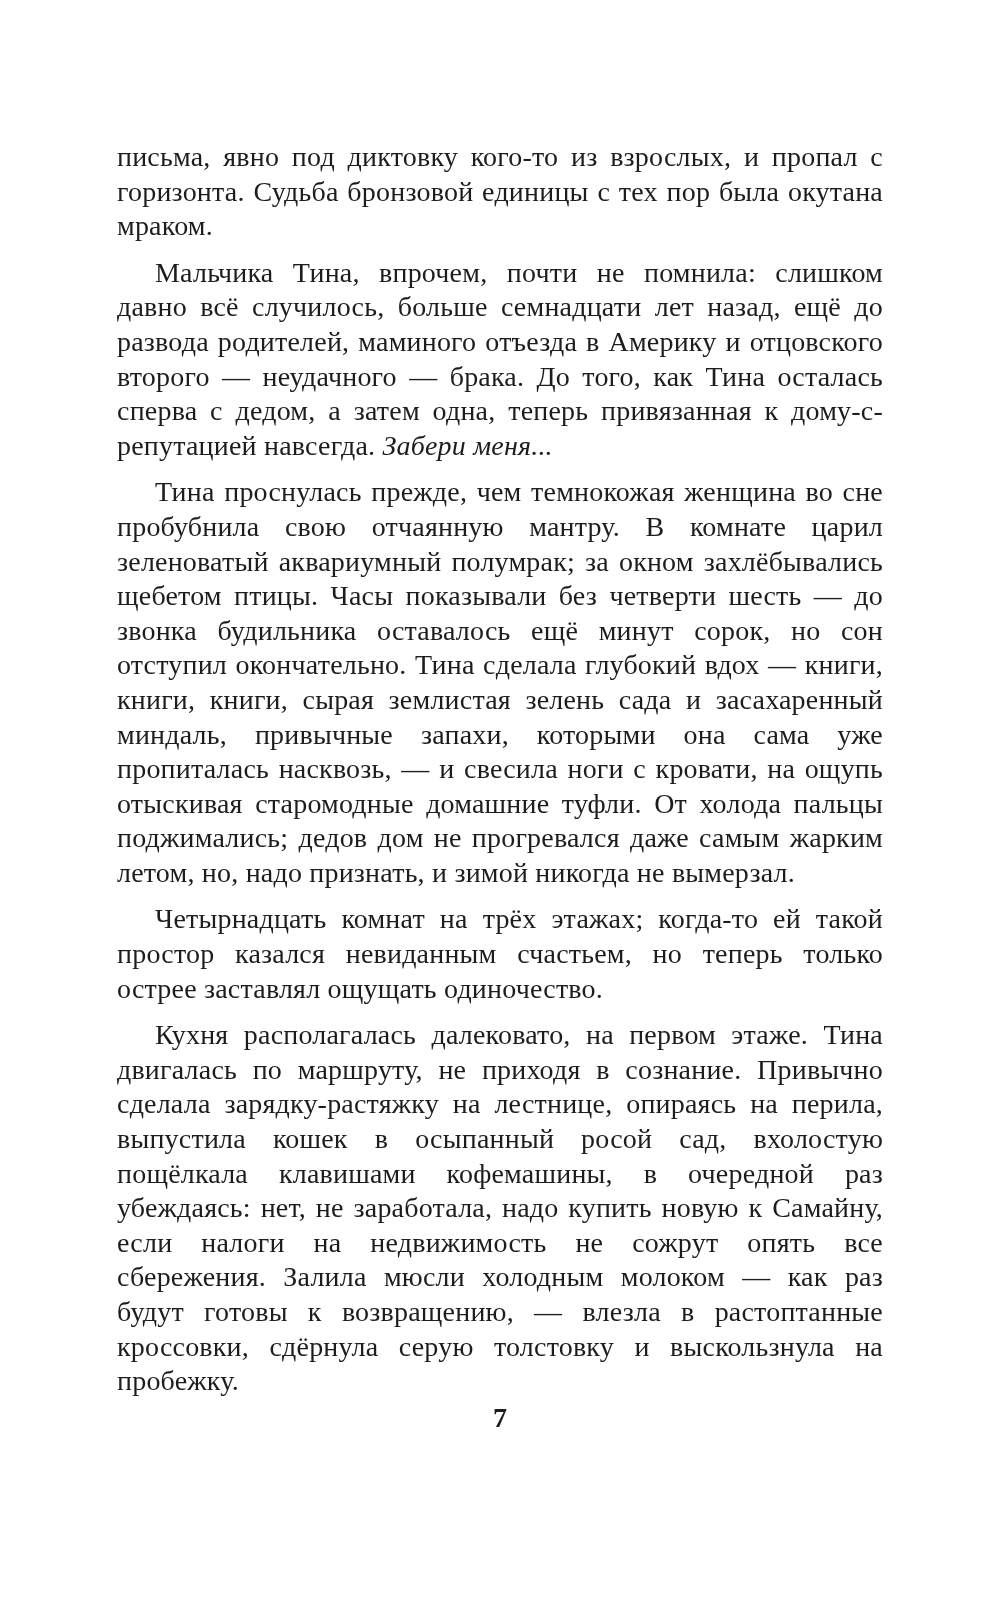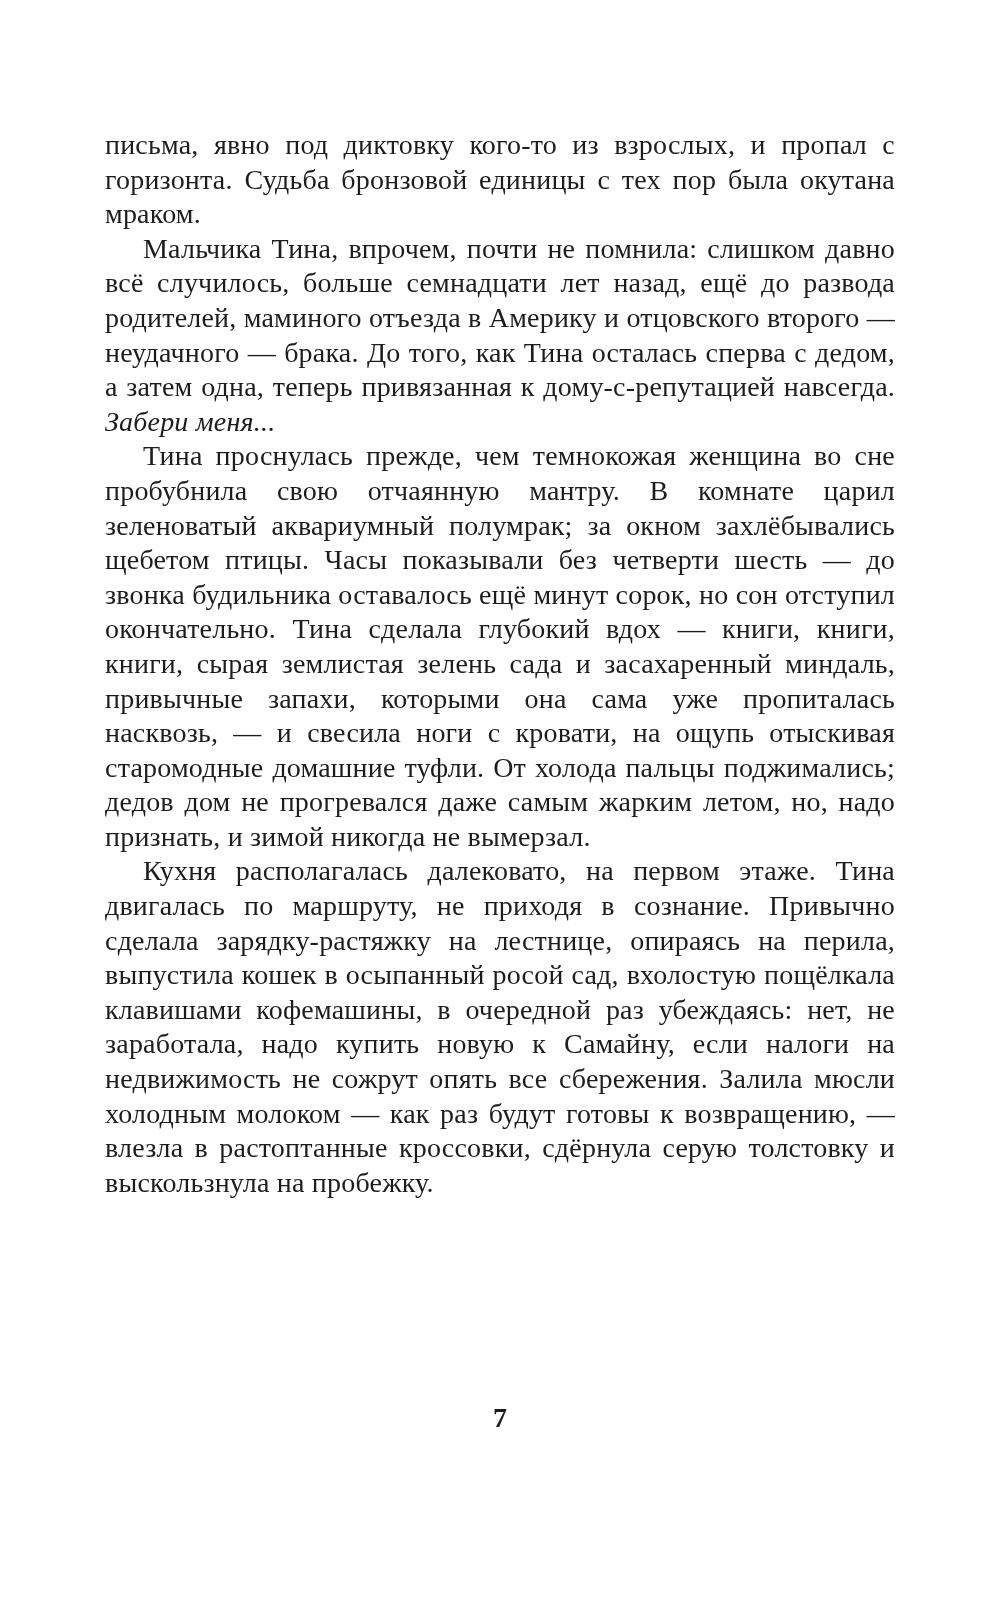--- a/index.html
+++ b/index.html
@@ -22,21 +22,21 @@
     top: 128px;
     width: 790px;
     font-size: 28px;
     line-height: 34.6px;
     text-align: justify;
     letter-spacing: 0.2px;
     hyphens: auto;
     -webkit-hyphens: auto;
   }
   .para {
-    margin: 0;
+    margin: 12px;
     padding: 0;
   }
   .para.indent {
     text-indent: 38px;
   }
   .para em {
   }
   .page-number {
     position: absolute;
     left: 0;
@@ -49,16 +49,17 @@
   }
 </style>
 </head>
 <body>
 
 <div class="page">
   <div class="text-block">
     <p class="para"><span>письма, явно под диктовку кого-то из взрослых, и пропал с горизонта. Судьба бронзовой единицы с тех пор была окутана мраком.</span></p>
     <p class="para indent"><span>Мальчика Тина, впрочем, почти не помнила: слишком давно всё случилось, больше семнадцати лет назад, ещё до развода родителей, маминого отъезда в Америку и отцовского второго — неудачного — брака. До того, как Тина осталась сперва с дедом, а затем одна, теперь привязанная к дому-с-репутацией навсегда. </span><em>Забери меня...</em></p>
     <p class="para indent"><span>Тина проснулась прежде, чем темнокожая женщина во сне пробубнила свою отчаянную мантру. В комнате царил зеленоватый аквариумный полумрак; за окном захлёбывались щебетом птицы. Часы показывали без четверти шесть — до звонка будильника оставалось ещё минут сорок, но сон отступил окончательно. Тина сделала глубокий вдох — книги, книги, книги, сырая землистая зелень сада и засахаренный миндаль, привычные запахи, которыми она сама уже пропиталась насквозь, — и свесила ноги с кровати, на ощупь отыскивая старомодные домашние туфли. От холода пальцы поджимались; дедов дом не прогревался даже самым жарким летом, но, надо признать, и зимой никогда не вымерзал.</span></p>
+    <p class="para indent"><span>Четырнадцать комнат на трёх этажах; когда-то ей такой простор казался невиданным счастьем, но теперь только острее заставлял ощущать одиночество.</span></p>
     <p class="para indent"><span>Кухня располагалась далековато, на первом этаже. Тина двигалась по маршруту, не приходя в сознание. Привычно сделала зарядку-растяжку на лестнице, опираясь на перила, выпустила кошек в осыпанный росой сад, вхолостую пощёлкала клавишами кофемашины, в очередной раз убеждаясь: нет, не заработала, надо купить новую к Самайну, если налоги на недвижимость не сожрут опять все сбережения. Залила мюсли холодным молоком — как раз будут готовы к возвращению, — влезла в растоптанные кроссовки, сдёрнула серую толстовку и выскользнула на пробежку.</span></p>
   </div>
   <div class="page-number">7</div>
 </div>
 
 </body></html>

